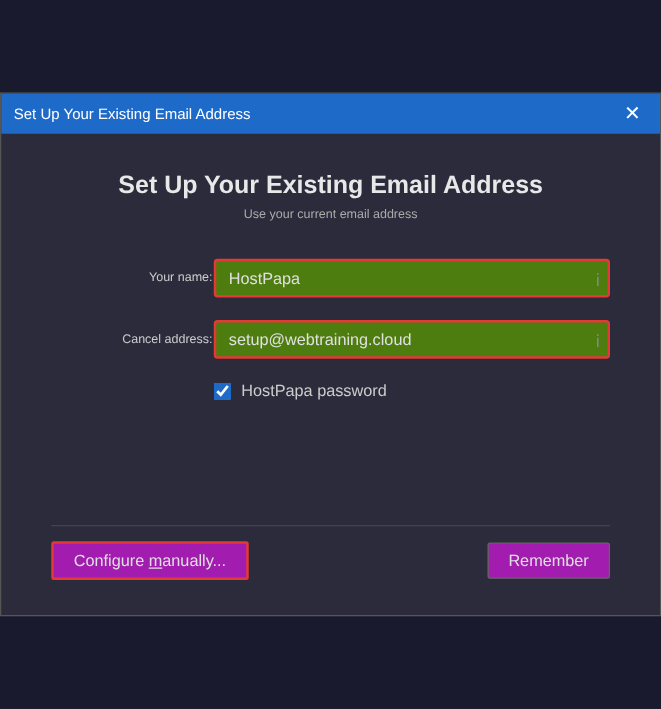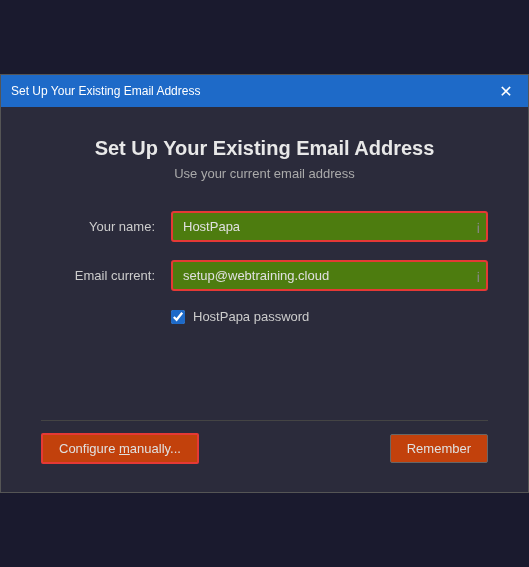--- a/index.html
+++ b/index.html
@@ -71,41 +71,41 @@
     }
 
     .dialog-title {
       font-size: 20px;
       font-weight: 600;
       color: #e8e8e8;
       margin-bottom: 6px;
     }
 
     .dialog-subtitle {
-      font-size: 13px;
+      font-size: 10px;
       color: #aaa;
     }
 
     .form-section {
       flex: 1;
     }
 
     .form-row {
       display: flex;
       align-items: center;
       margin-bottom: 18px;
     }
 
     .form-label {
       width: 130px;
-      font-size: 13px;
+      font-size: 10px;
       color: #ccc;
       flex-shrink: 0;
       text-align: right;
-      padding-right: 16px;
+      padding-right: 1px;
     }
 
     .input-wrapper {
       flex: 1;
       position: relative;
     }
 
     .form-input {
       width: 100%;
       background: #4d7c0f;
@@ -164,21 +164,21 @@
       border-top: 1px solid #444;
       margin-top: 10px;
     }
 
     .btn-left {
       display: flex;
       gap: 8px;
     }
 
     .btn {
-      background: #c2410c;
+      background: #a21caf;
       border: 1px solid #666;
       color: #e0e0e0;
       font-size: 13px;
       padding: 6px 16px;
       cursor: pointer;
       border-radius: 2px;
       min-width: 80px;
     }
 
     .btn-configure {
@@ -211,21 +211,21 @@
 
       <div class="form-row">
         <label class="form-label">Your name:</label>
         <div class="input-wrapper">
           <input class="form-input" type="text" value="HostPapa" style="">
           <span class="input-icon">ℹ</span>
         </div>
       </div>
 
       <div class="form-row">
-        <label class="form-label">Email current:</label>
+        <label class="form-label">Cancel address:</label>
         <div class="input-wrapper">
           <input class="form-input" type="text" value="setup@webtraining.cloud" style="">
           <span class="input-icon">ℹ</span>
         </div>
       </div>
 
 
       <div class="checkbox-row">
         <input type="checkbox" id="remember" checked="" style="">
         <label class="checkbox-label" for="remember">HostPapa password</label>

